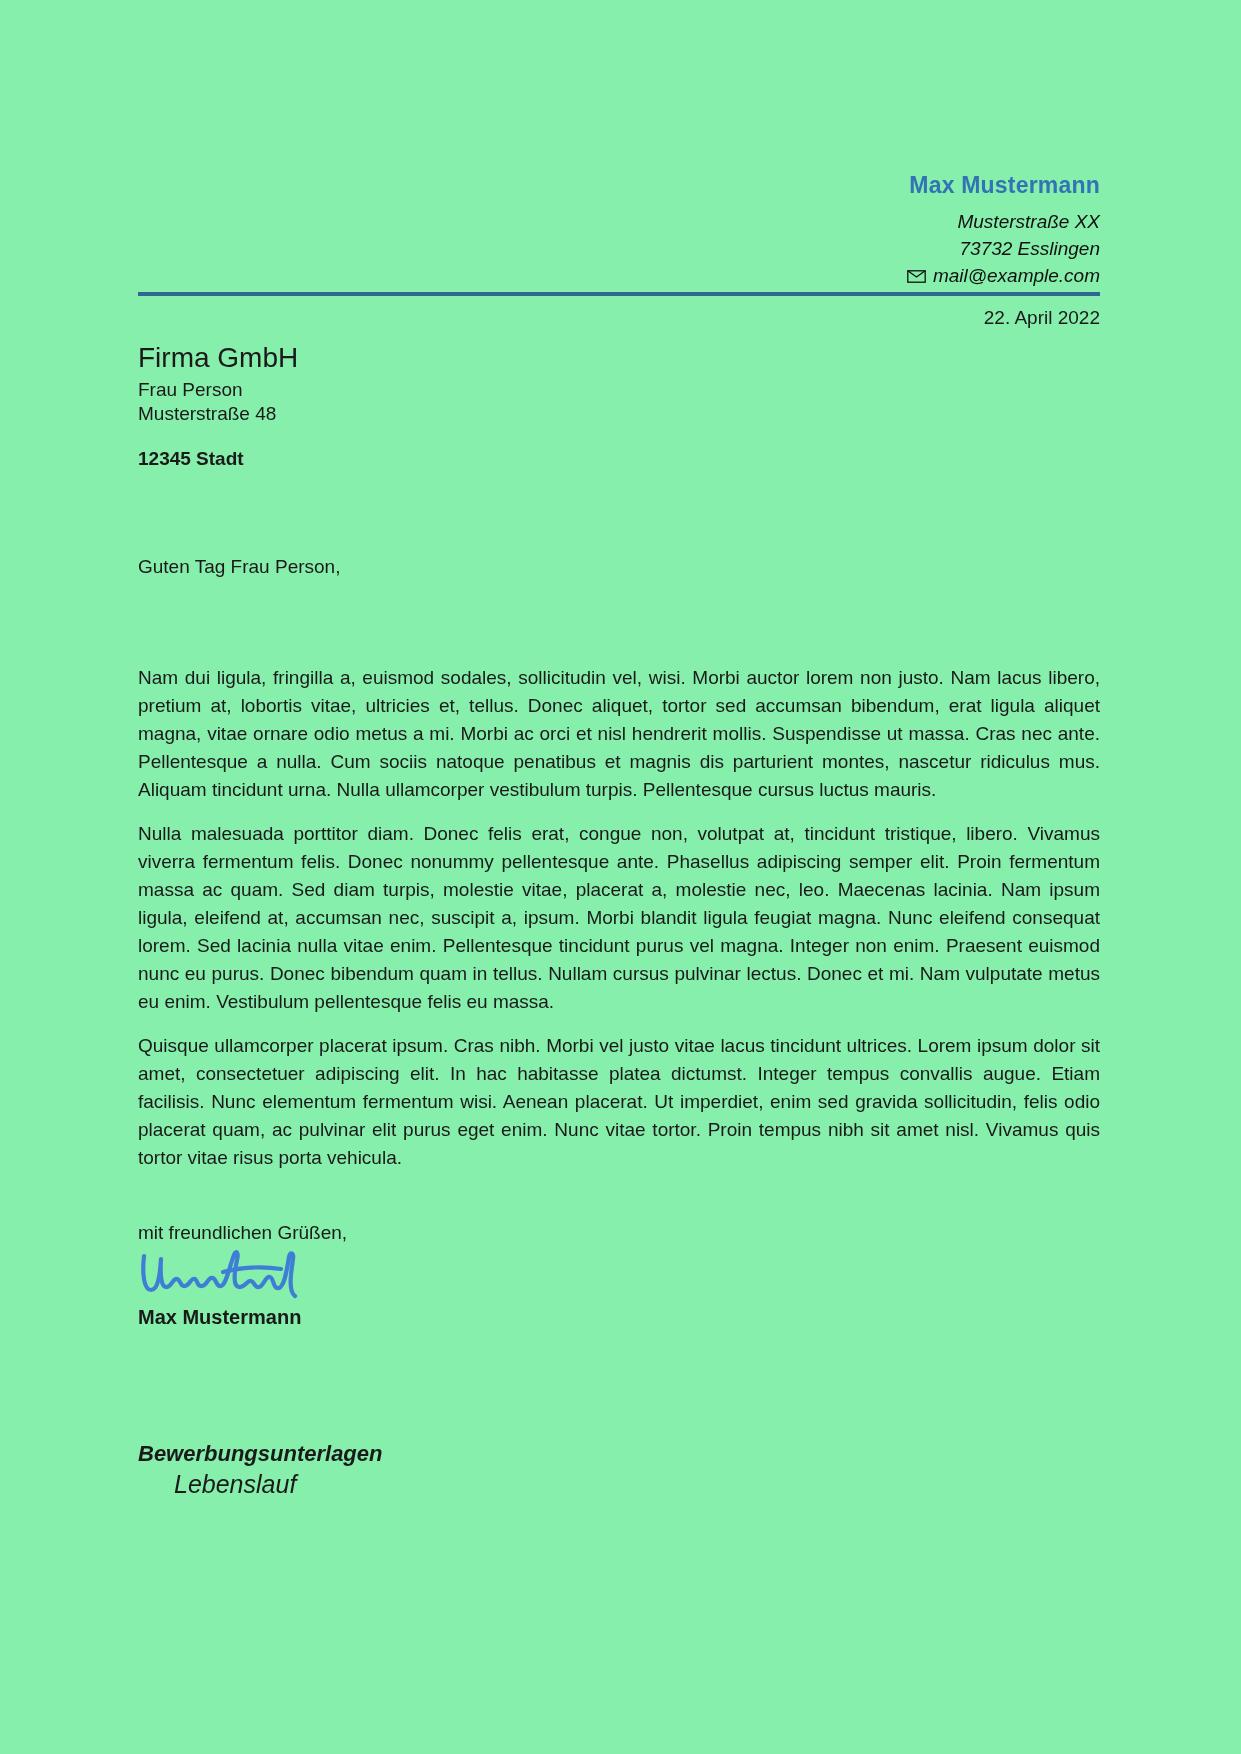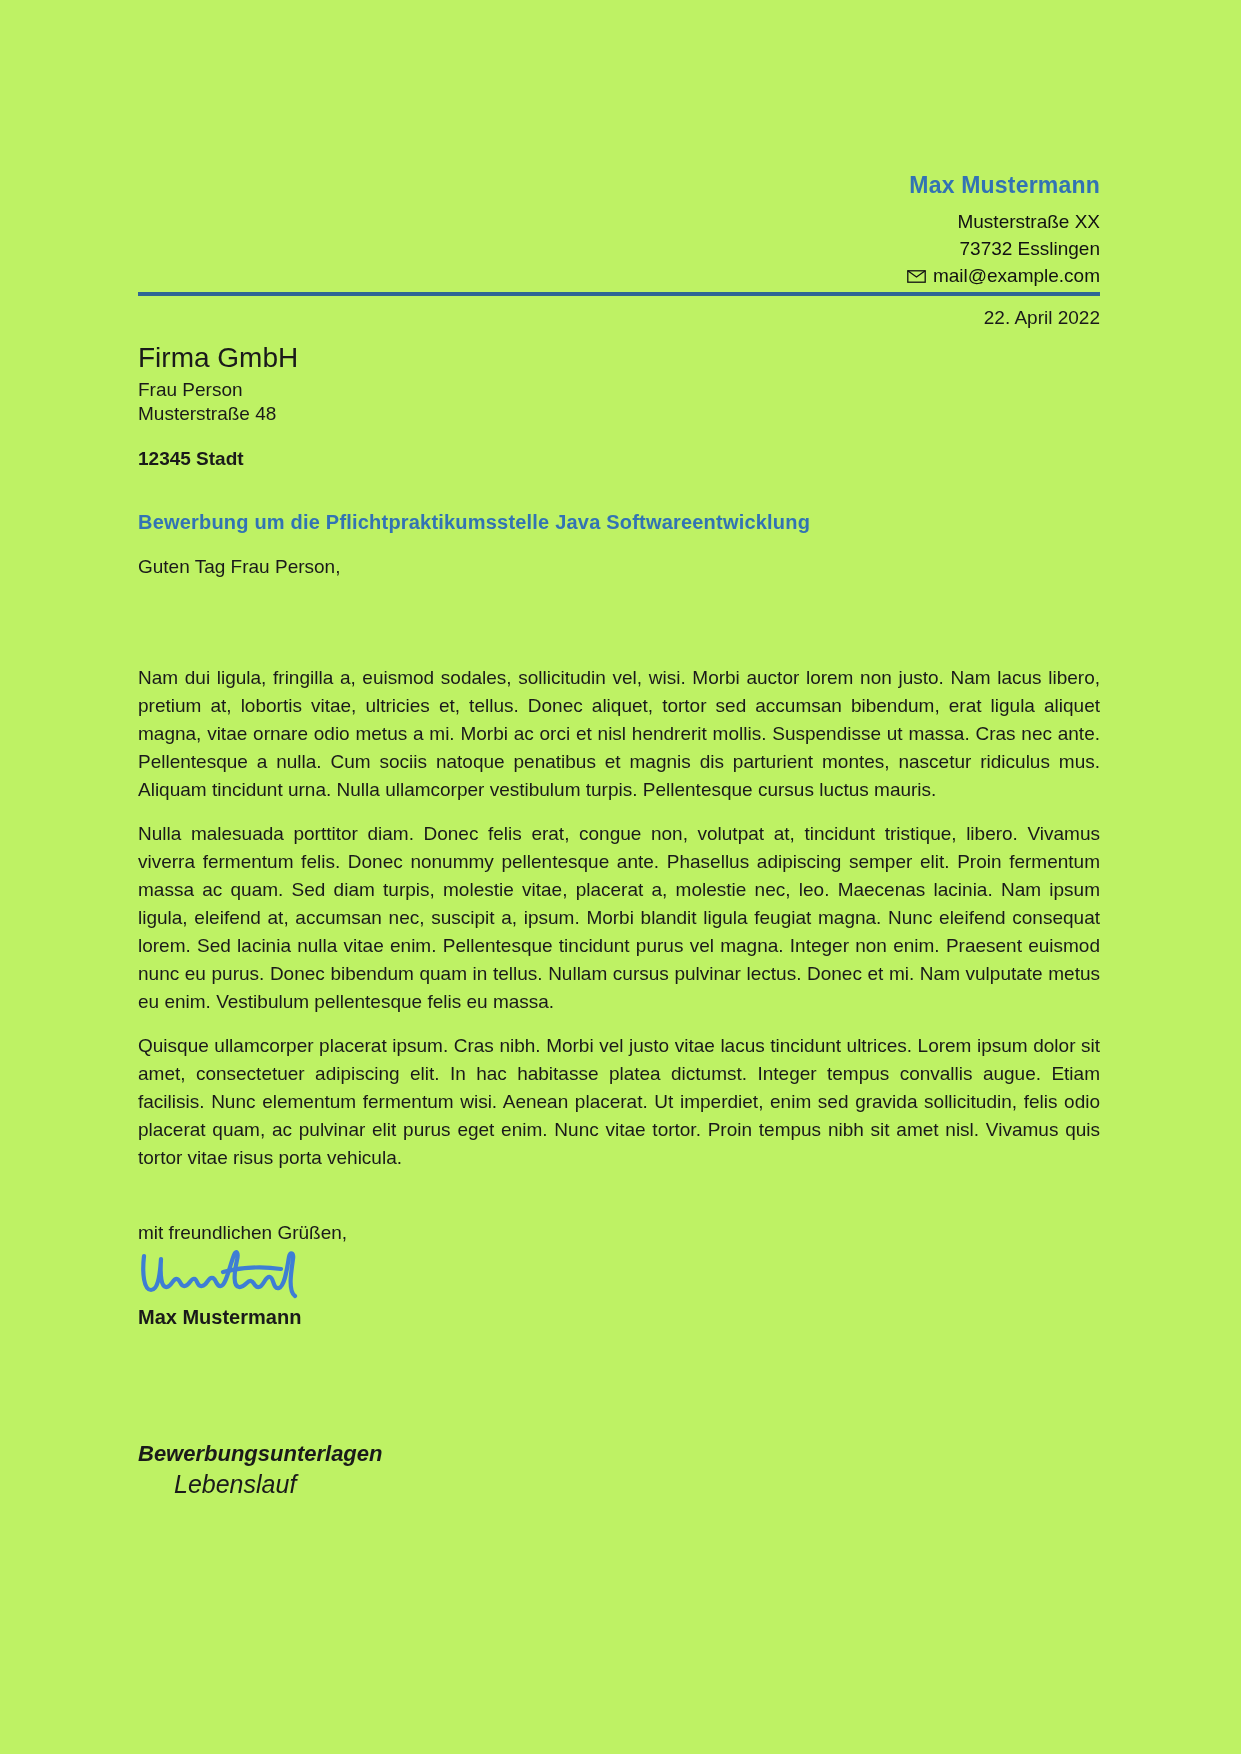--- a/index.html
+++ b/index.html
@@ -5,41 +5,42 @@
   html, body {
     margin: 0;
     padding: 0;
     background: #ffffff;
   }
   .page {
     position: relative;
     width: 1241px;
     height: 1754px;
     margin: 0 auto;
-    background: #bef264;
+    background: #86efac;
     font-family: "Liberation Sans", "DejaVu Sans", sans-serif;
     color: #1a1a1a;
     overflow: hidden;
   }
   
   .sender {
     position: absolute;
     top: 172px;
     right: 141px;
     text-align: right;
   }
   .sender .name {
     font-size: 23px;
     font-weight: bold;
     color: var(--accent);
     margin-bottom: 9px;
     letter-spacing: 0.2px;
   }
   .sender .addr-line {
     font-size: 19px;
+    font-style: italic;
     line-height: 27px;
     color: #111;
   }
   .envelope {
     display: inline-block;
     vertical-align: -1px;
     margin-right: 7px;
   }
   
   .header-rule {
@@ -172,21 +173,20 @@
 
   <div class="date">22. April 2022</div>
 
   <div class="recipient">
     <div class="company">Firma GmbH</div>
     <div class="line">Frau Person</div>
     <div class="line">Musterstraße 48</div>
     <div class="line city">12345 Stadt</div>
   </div>
 
-  <div class="subject">Bewerbung um die Pflichtpraktikumsstelle Java Softwareentwicklung</div>
 
   <div class="greeting">Guten Tag Frau Person,</div>
 
   <div class="body-text">
     <p>Nam dui ligula, fringilla a, euismod sodales, sollicitudin vel, wisi. Morbi auctor lorem non justo. Nam lacus libero, pretium at, lobortis vitae, ultricies et, tellus. Donec aliquet, tortor sed accumsan bibendum, erat ligula aliquet magna, vitae ornare odio metus a mi. Morbi ac orci et nisl hendrerit mollis. Suspendisse ut massa. Cras nec ante. Pellentesque a nulla. Cum sociis natoque penatibus et magnis dis parturient montes, nascetur ridiculus mus. Aliquam tincidunt urna. Nulla ullamcorper vestibulum turpis. Pellentesque cursus luctus mauris.</p>
     <p>Nulla malesuada porttitor diam. Donec felis erat, congue non, volutpat at, tincidunt tristique, libero. Vivamus viverra fermentum felis. Donec nonummy pellentesque ante. Phasellus adipiscing semper elit. Proin fermentum massa ac quam. Sed diam turpis, molestie vitae, placerat a, molestie nec, leo. Maecenas lacinia. Nam ipsum ligula, eleifend at, accumsan nec, suscipit a, ipsum. Morbi blandit ligula feugiat magna. Nunc eleifend consequat lorem. Sed lacinia nulla vitae enim. Pellentesque tincidunt purus vel magna. Integer non enim. Praesent euismod nunc eu purus. Donec bibendum quam in tellus. Nullam cursus pulvinar lectus. Donec et mi. Nam vulputate metus eu enim. Vestibulum pellentesque felis eu massa.</p>
     <p>Quisque ullamcorper placerat ipsum. Cras nibh. Morbi vel justo vitae lacus tincidunt ultrices. Lorem ipsum dolor sit amet, consectetuer adipiscing elit. In hac habitasse platea dictumst. Integer tempus convallis augue. Etiam facilisis. Nunc elementum fermentum wisi. Aenean placerat. Ut imperdiet, enim sed gravida sollicitudin, felis odio placerat quam, ac pulvinar elit purus eget enim. Nunc vitae tortor. Proin tempus nibh sit amet nisl. Vivamus quis tortor vitae risus porta vehicula.</p>
   </div>
 
   <div class="closing-salute">mit freundlichen Grüßen,</div>

